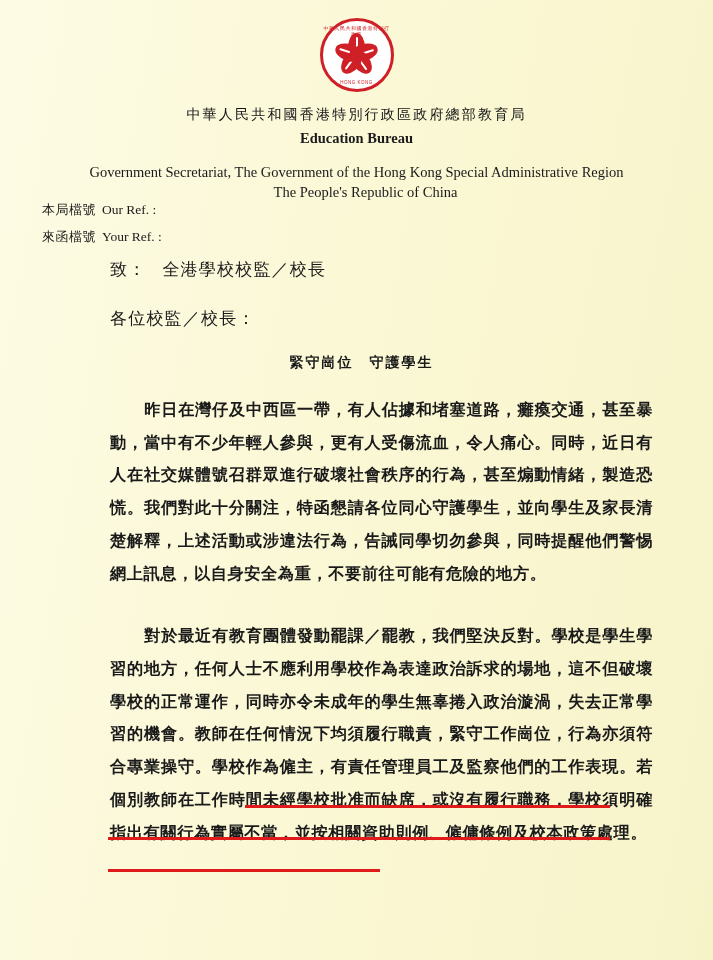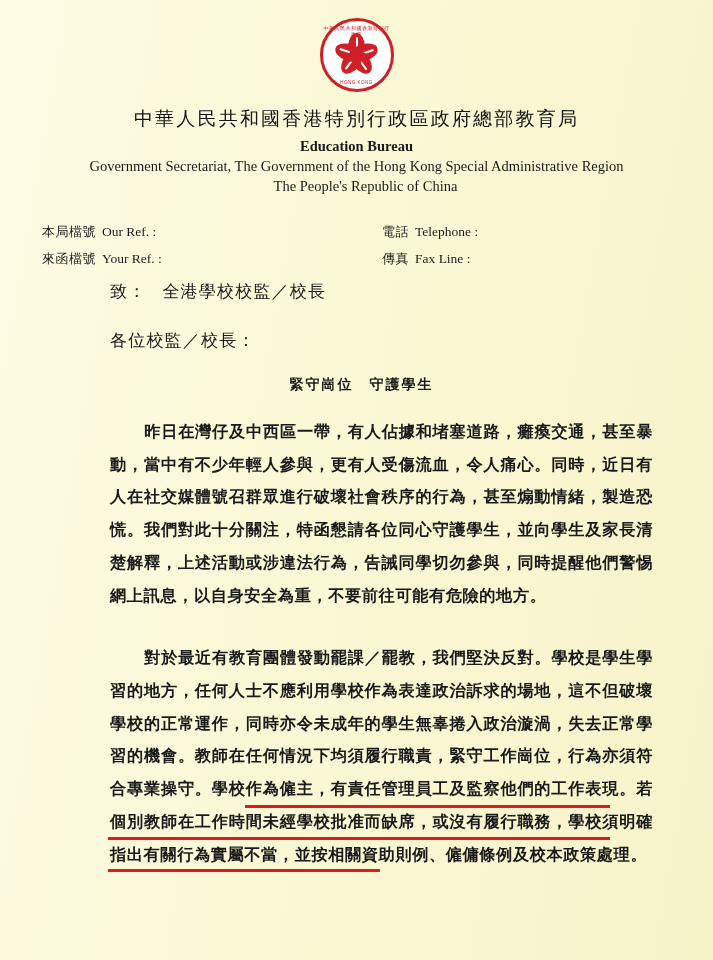--- a/index.html
+++ b/index.html
@@ -83,44 +83,43 @@
   .p3 { transform: rotate(144deg); }
   .p4 { transform: rotate(216deg); }
   .p5 { transform: rotate(288deg); }
 
   
   .letterhead {
     text-align: center;
     margin-top: 14px;
   }
   .lh-cn {
-    font-size: 19px;
+    font-size: 14px;
     letter-spacing: 2.2px;
     color: #141414;
     font-weight: 400;
     font-family: Liberation Sans, sans-serif;
   }
   .lh-en1 {
     font-size: 14.5px;
     margin-top: 6px;
     font-weight: bold;
   }
   .lh-en2 {
     font-size: 14.5px;
-    margin-top: 3px;
+    margin-top: 17px;
   }
   .lh-en3 {
     font-size: 14.5px;
     margin-top: 3px;
     margin-left: 18px;
   }
 
   
   .refs {
-    margin-top: 28px;
     padding: 0 44px 0 42px;
     display: flex;
     font-size: 13.5px;
   }
   .refs-col {
     display: flex;
     flex-direction: column;
     gap: 9px;
   }
   .refs-col.left { width: 340px; }
@@ -215,28 +214,20 @@
 
   <div class="refs">
     <div class="refs-col left">
       <div class="ref-line">
         <span class="ref-cn">本局檔號</span><span class="ref-en">Our Ref. :</span>
       </div>
       <div class="ref-line">
         <span class="ref-cn">來函檔號</span><span class="ref-en">Your Ref. :</span>
       </div>
     </div>
-    <div class="refs-col right">
-      <div class="ref-line">
-        <span class="ref-cn">電話</span><span class="ref-en">Telephone :</span>
-      </div>
-      <div class="ref-line">
-        <span class="ref-cn">傳真</span><span class="ref-en">Fax Line :</span>
-      </div>
-    </div>
   </div>
 
   <div class="body-area">
     <div class="to-line">
       <span class="to-label">致：</span><span>全港學校校監／校長</span>
     </div>
 
     <div class="salutation">各位校監／校長：</div>
 
     <div class="subject">緊守崗位　守護學生</div>

